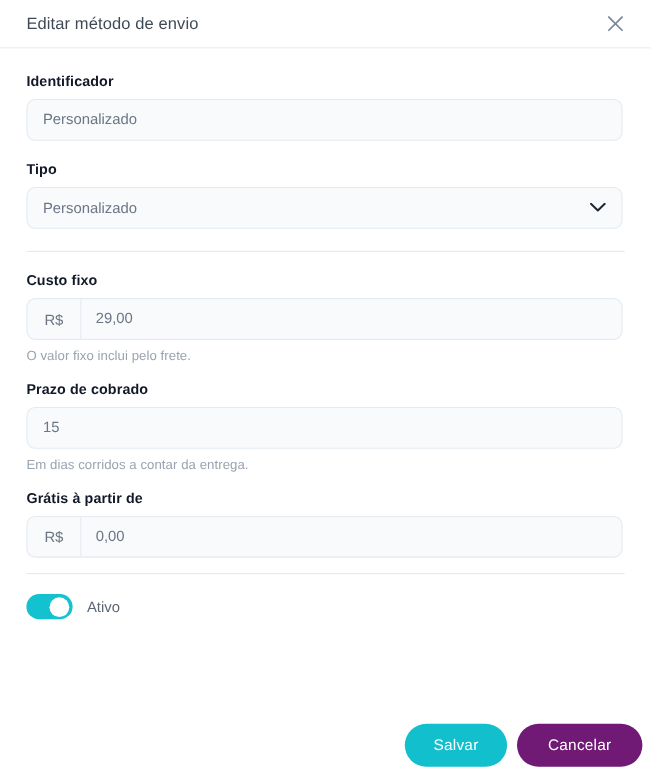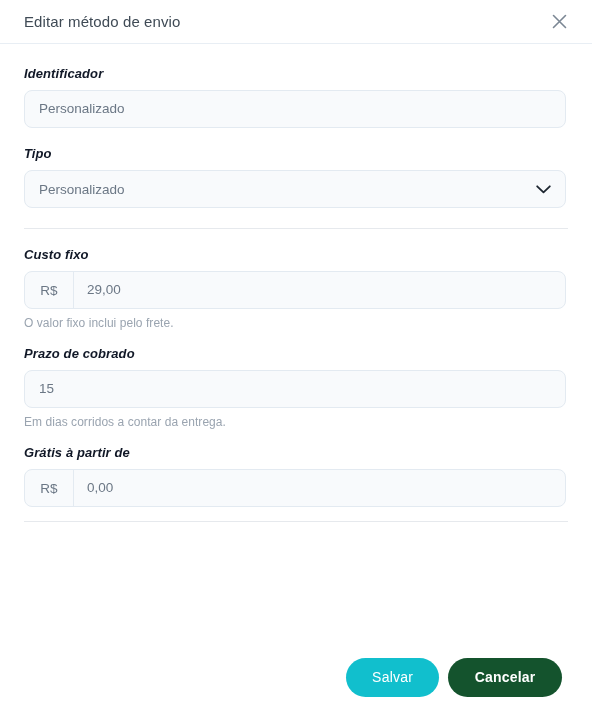--- a/index.html
+++ b/index.html
@@ -61,21 +61,20 @@
 
   .field-group { margin-bottom: 0; }
 
   .field-label {
     display: block;
     font-size: 13px;
     font-weight: 700;
     color: #111827;
     margin-bottom: 9px;
     letter-spacing: 0.1px;
-    font-style: italic;
   }
 
   .input-shell {
     position: relative;
     width: 542px;
     height: 38px;
     background: #f8fafc;
     border: 1px solid #e3eaf1;
     border-radius: 8px;
     box-sizing: border-box;
@@ -182,36 +181,36 @@
   .modal-footer {
     position: absolute;
     left: 0;
     right: 0;
     bottom: 0;
     height: 70px;
     display: flex;
     align-items: center;
     justify-content: flex-end;
     gap: 9px;
-    padding-right: 30px;
+    padding-right: 8px;
     box-sizing: border-box;
   }
   .btn {
     border: none;
     border-radius: 20px;
     font-family: "Liberation Sans", sans-serif;
     font-size: 14px;
     color: #ffffff;
     height: 39px;
     cursor: pointer;
     padding: 0 26px;
     letter-spacing: 0.2px;
   }
   .btn-save { background: #11bfcd; min-width: 92px; }
-  .btn-cancel { background: #14532d; min-width: 114px; font-weight: bold; }
+  .btn-cancel { background: #701a75; min-width: 114px; }
 </style>
 </head>
 <body>
 
 <div class="modal">
 
   <div class="modal-header">
     <span class="modal-title">Editar método de envio</span>
     <button class="close-btn">
       <svg width="17" height="17" viewBox="0 0 17 17" aria-hidden="true">
@@ -273,20 +272,26 @@
       <div class="input-shell">
         <span class="prefix">R$</span>
         <input class="input-text" type="text" value="0,00" style="">
       </div>
     </div>
 
     <div class="spacer-14"></div>
     <div class="divider"></div>
     <div class="spacer-18"></div>
 
+    <div class="toggle-row">
+      <div class="switch">
+        <div class="knob"></div>
+      </div>
+      <span class="toggle-label">Ativo</span>
+    </div>
 
   </div>
 
   <div class="modal-footer">
     <button class="btn btn-save">Salvar</button>
     <button class="btn btn-cancel">Cancelar</button>
   </div>
 
 </div>
 

